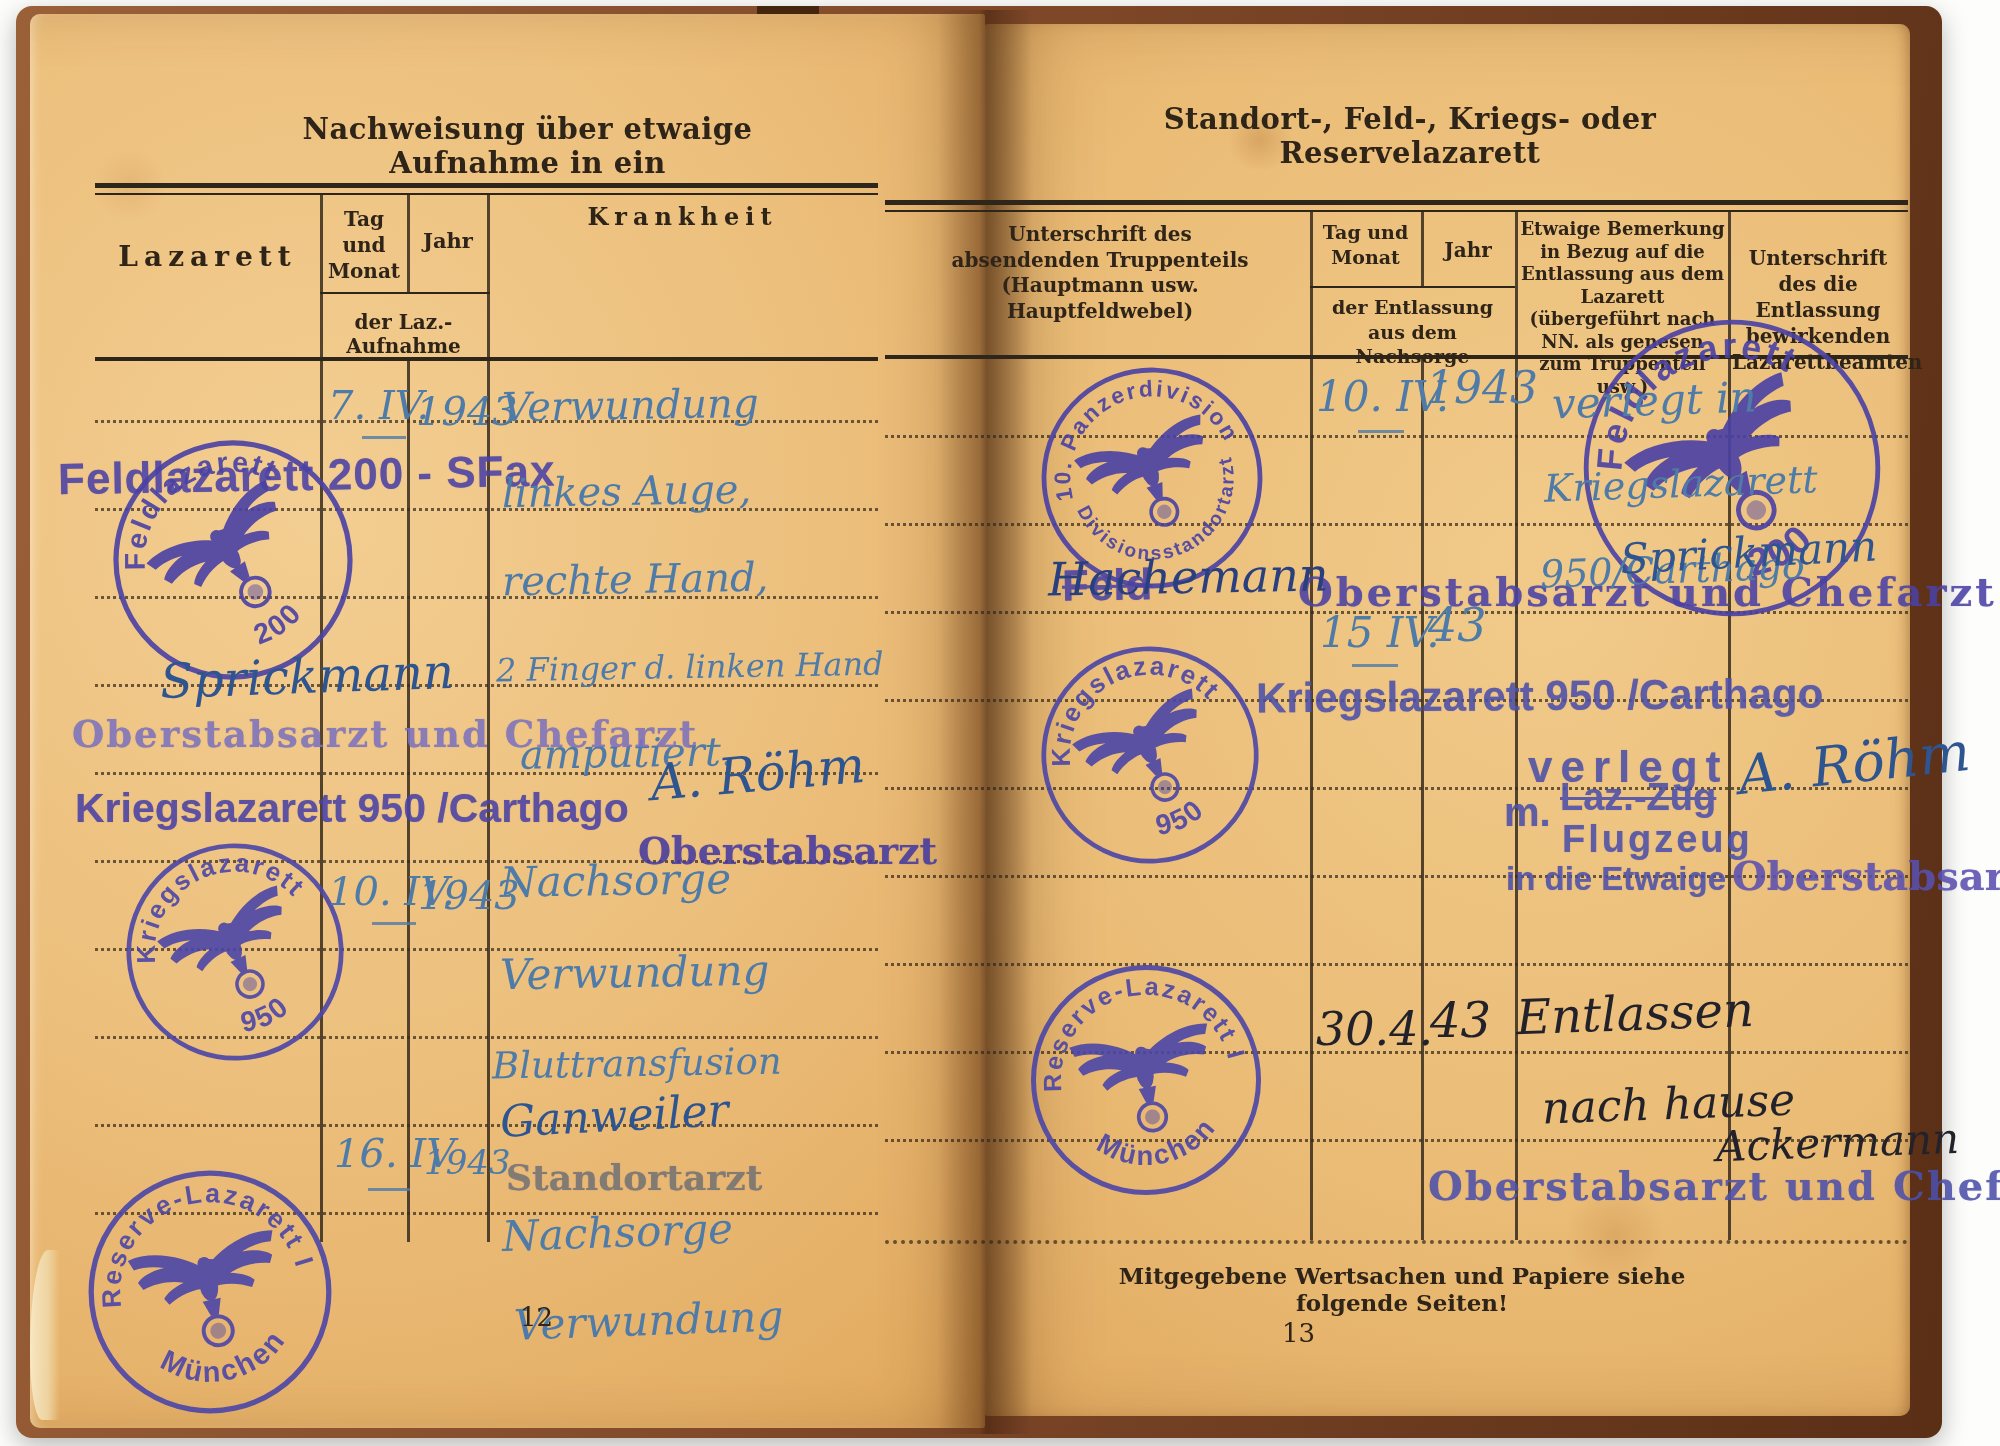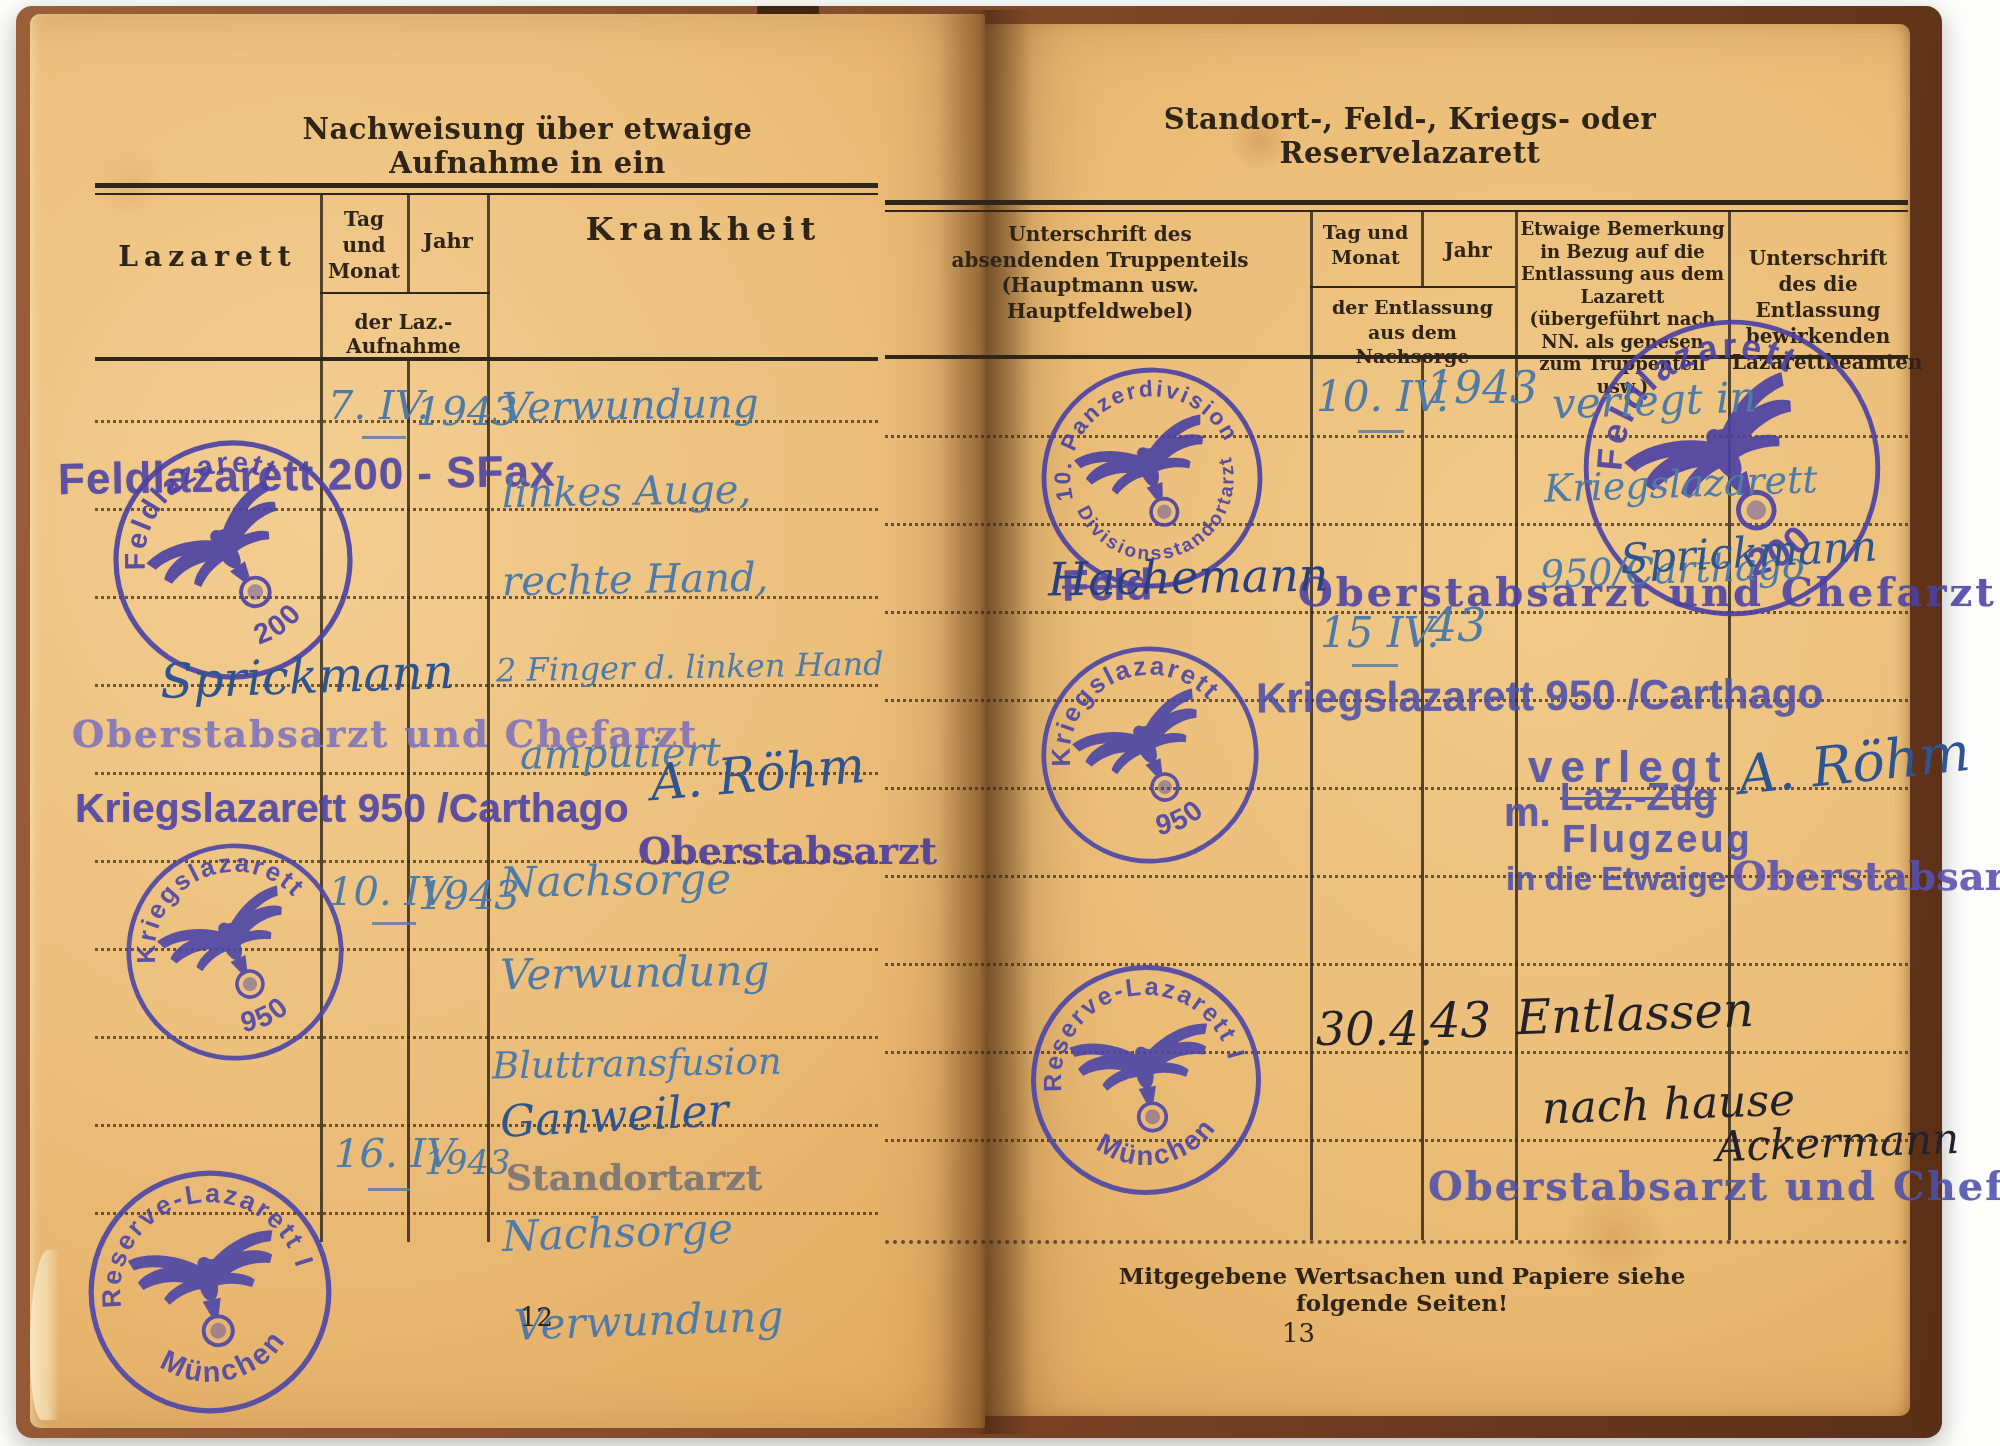--- a/index.html
+++ b/index.html
@@ -80,21 +80,21 @@
 
   <div class="vline" style="left:320px;top:195px;height:1047px;"></div>
   <div class="vline" style="left:407px;top:195px;height:97px;"></div>
   <div class="vline" style="left:407px;top:361px;height:881px;"></div>
   <div class="vline" style="left:487px;top:195px;height:1047px;"></div>
 
   <div class="print center" style="left:95px;top:240px;width:225px;font-size:28px;letter-spacing:6px;">Lazarett</div>
   <div class="print center" style="left:322px;top:206px;width:84px;font-size:20px;line-height:1.3;">Tag und Monat</div>
   <div class="print center" style="left:409px;top:228px;width:78px;font-size:21px;">Jahr</div>
   <div class="print center" style="left:320px;top:310px;width:167px;font-size:20px;">der Laz.-Aufnahme</div>
-  <div class="print center" style="left:508px;top:202px;width:391px;font-size:32px;letter-spacing:6px;margin-top:8px;">Krankheit</div>
+  <div class="print center" style="left:487px;top:202px;width:391px;font-size:24px;letter-spacing:6px;">Krankheit</div>
 
   <div class="dotted" style="left:95px;top:420px;width:783px;"></div>
   <div class="dotted" style="left:95px;top:508px;width:783px;"></div>
   <div class="dotted" style="left:95px;top:596px;width:783px;"></div>
   <div class="dotted" style="left:95px;top:684px;width:783px;"></div>
   <div class="dotted" style="left:95px;top:772px;width:783px;"></div>
   <div class="dotted" style="left:95px;top:860px;width:783px;"></div>
   <div class="dotted" style="left:95px;top:948px;width:783px;"></div>
   <div class="dotted" style="left:95px;top:1036px;width:783px;"></div>
   <div class="dotted" style="left:95px;top:1124px;width:783px;"></div>

